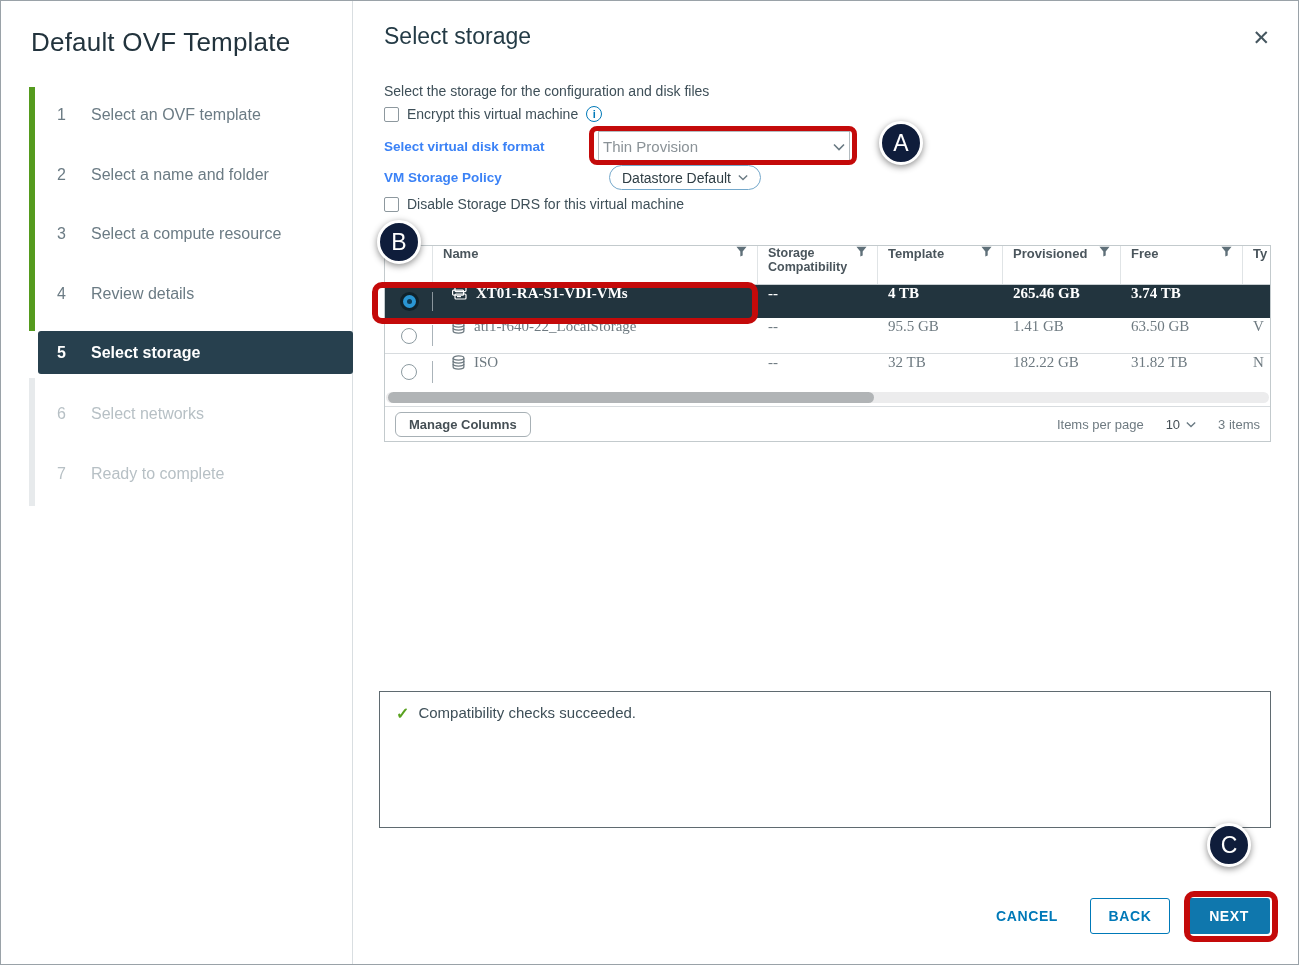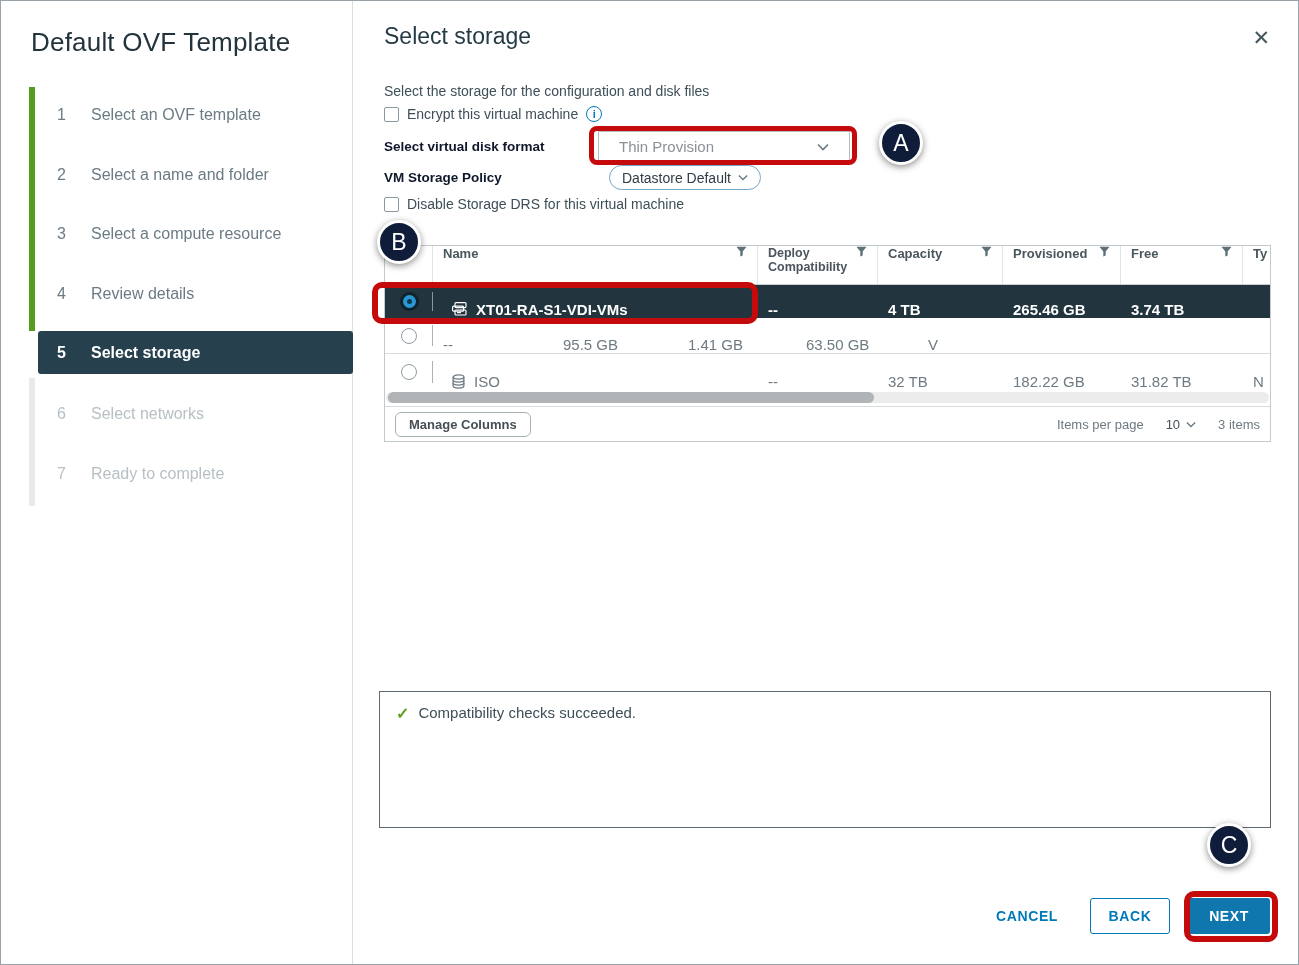--- a/index.html
+++ b/index.html
@@ -38,26 +38,26 @@
   .drs { top:195px; }
   .checkbox { width:15px; height:15px; border:1px solid #8d989e; border-radius:2px;
               background:#fff; flex:0 0 auto; cursor:pointer; }
   .info-icon { width:16px; height:16px; border:1px solid #0079b8; border-radius:50%;
                color:#0079b8; font-size:11px; font-weight:700; display:inline-flex;
                align-items:center; justify-content:center; cursor:pointer; }
 
   .formrow { position:absolute; left:30px; display:flex; align-items:center; }
   .fmtrow { top:130px; }
   .polrow { top:164px; }
-  .flabel { font-size:13.5px; font-weight:700; color:#0f172a; }
+  .flabel { font-size:13.5px; font-weight:700; color:#3b82f6; }
   .fmtrow .flabel { width:214px; }
   .polrow .flabel { width:225px; }
   .select-box { width:252px; height:31px; border:1px solid #b4bcc0; background:#fff;
                 display:flex; align-items:center; justify-content:space-between;
-                padding:0 20px; cursor:pointer; }
+                padding:0 4px; cursor:pointer; }
   .select-box .val { font-size:15px; color:#8a9297; }
   .pill { height:25px; border:1px solid #74a8cb; border-radius:13px; background:#fff;
           display:flex; align-items:center; gap:7px; padding:0 12px; cursor:pointer; }
   .pill .val { font-size:14px; color:#2e3d44; }
   .chev { width:12px; height:8px; flex:0 0 auto; }
   .chev polyline { fill:none; stroke:#6a7a83; stroke-width:1.6; }
 
   
   .table { position:absolute; left:30px; top:244px; width:887px;
            border:1px solid #c3cacd; background:#fff; }
@@ -70,21 +70,21 @@
   .c-radio { width:48px; flex:0 0 auto; }
   .c-name  { width:325px; flex:0 0 auto; }
   .c-comp  { width:120px; flex:0 0 auto; }
   .c-cap   { width:125px; flex:0 0 auto; }
   .c-prov  { width:118px; flex:0 0 auto;gap:7px; }
   .c-free  { width:122px; flex:0 0 auto; }
   .c-type  { width:27px; flex:0 0 auto; padding-right:0; }
   .funnel { width:11px; height:11px; flex:0 0 auto; }
   .funnel path { fill:#5f7079; }
 
-  .trow { display:flex; align-items:flex-end; font-size:15px; color:#6e7a81; }
+  .trow { display:flex; align-items:flex-start; font-size:15px; color:#6e7a81;font-family:Liberation Serif, serif; }
   .trow .cell { padding:0 10px; overflow:hidden; white-space:nowrap; }
   .r1 { height:33px; background:#22343e; color:#fff; }
   .r2 { height:36px; border-bottom:1px solid #d8dcdf; }
   .r3 { height:36px; }
   .cell-radio { display:flex; align-items:center; justify-content:center; position:relative;
                 height:100%; }
   .cell-radio::after { content:''; position:absolute; right:0; top:7px; bottom:7px;
                        width:1px; background:#aab3b9; }
   .r1 .cell-radio::after { background:#8a959c; }
   .radio { width:16px; height:16px; border:1px solid #8d9ba1; border-radius:50%;
@@ -227,27 +227,27 @@
     <div class="table">
       <div class="thead">
         <div class="th c-radio"></div>
         <div class="th c-name">
           <span>Name</span>
           <svg class="funnel" viewBox="0 0 12 12">
               <path d="M0.5 0.8h11L7.3 5.9v4.5L4.7 11.4V5.9z"></path>
             </svg>
         </div>
         <div class="th c-comp small">
-          <span style="width:78px">Deploy Compatibility</span>
+          <span style="width:78px">Storage Compatibility</span>
           <svg class="funnel" viewBox="0 0 12 12">
               <path d="M0.5 0.8h11L7.3 5.9v4.5L4.7 11.4V5.9z"></path>
             </svg>
         </div>
         <div class="th c-cap">
-          <span>Capacity</span>
+          <span>Template</span>
           <svg class="funnel" viewBox="0 0 12 12">
               <path d="M0.5 0.8h11L7.3 5.9v4.5L4.7 11.4V5.9z"></path>
             </svg>
         </div>
         <div class="th c-prov">
           <span>Provisioned</span>
           <svg class="funnel" viewBox="0 0 12 12">
               <path d="M0.5 0.8h11L7.3 5.9v4.5L4.7 11.4V5.9z"></path>
             </svg>
         </div>
@@ -278,20 +278,29 @@
         <div class="cell c-comp">--</div>
         <div class="cell c-cap">4 TB</div>
         <div class="cell c-prov">265.46 GB</div>
         <div class="cell c-free">3.74 TB</div>
         <div class="cell c-type"></div>
       </div>
 
       <div class="trow r2">
         <div class="cell cell-radio c-radio">
           <span class="radio"></span>
+        </div>
+        <div class="cell cell-name c-name">
+          <svg class="ds-icon" viewBox="0 0 14 14" style="width:15px;height:15px">
+            <ellipse cx="7" cy="2.8" rx="5" ry="1.9"></ellipse>
+            <path d="M2 2.8v8.4c0 1.05 2.24 1.9 5 1.9s5-.85 5-1.9V2.8"></path>
+            <path d="M2 5.6c0 1.05 2.24 1.9 5 1.9s5-.85 5-1.9"></path>
+            <path d="M2 8.4c0 1.05 2.24 1.9 5 1.9s5-.85 5-1.9"></path>
+          </svg>
+          <span>atl1-r640-22_LocalStorage</span>
         </div>
         <div class="cell c-comp">--</div>
         <div class="cell c-cap">95.5 GB</div>
         <div class="cell c-prov">1.41 GB</div>
         <div class="cell c-free">63.50 GB</div>
         <div class="cell c-type">V</div>
       </div>
 
       <div class="trow r3">
         <div class="cell cell-radio c-radio">

